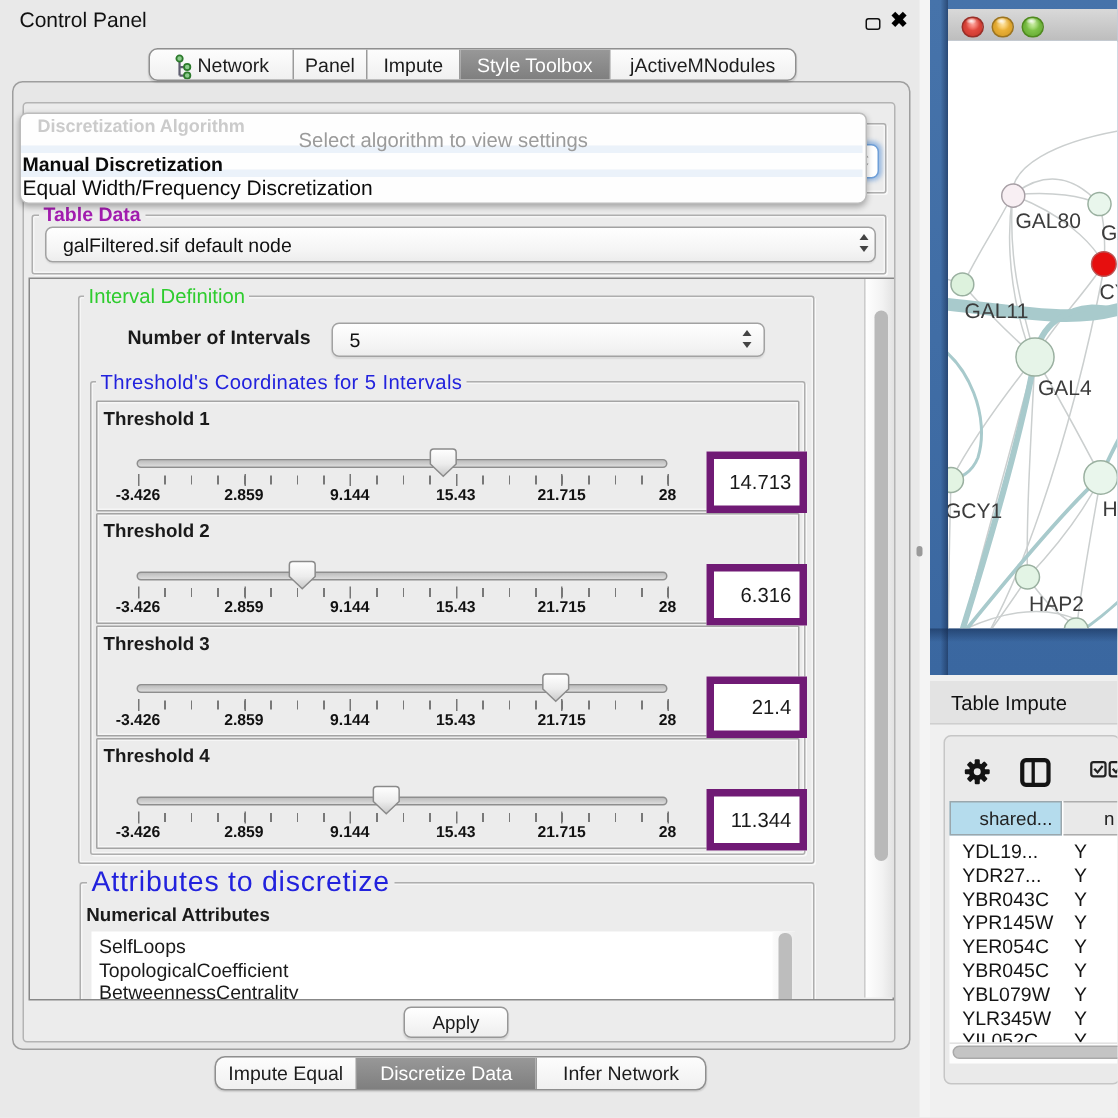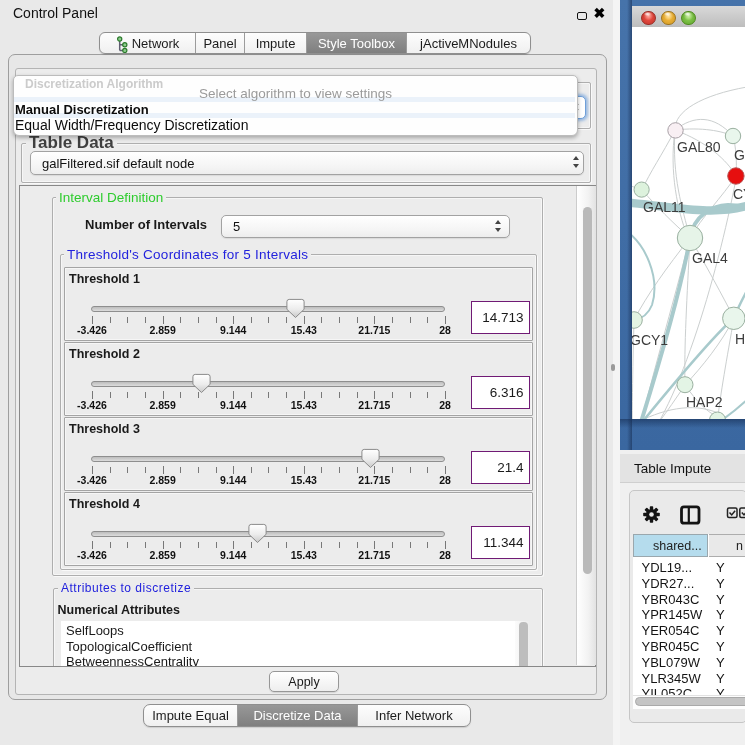--- a/index.html
+++ b/index.html
@@ -18,21 +18,21 @@
 .arr.dn{border-top:4.5px solid #444;}
 
 .seg{position:absolute;display:flex;border:1px solid #8f8f8f;border-radius:6px;overflow:hidden;background:linear-gradient(#fdfdfd,#f0f0f0);box-shadow:0 1px 1px rgba(0,0,0,.12);}
 .seg .s{display:flex;align-items:center;justify-content:center;font-size:13px;color:#1c1c1c;border-right:1px solid #9b9b9b;white-space:nowrap;}
 .seg .s:last-child{border-right:none;}
 .seg .sel{background:linear-gradient(#989898,#7f7f7f);color:#fff;}
 
 .track{position:absolute;height:4px;border:1px solid #8e8e8e;border-radius:4px;background:linear-gradient(#bdbdbd,#dcdcdc);}
 .tick{position:absolute;width:1px;background:#777;}
 .slbl{position:absolute;font-size:10.5px;font-weight:bold;color:#111;transform:translateX(-50%);white-space:nowrap;}
-.vbox{position:absolute;background:#fff;border:1px solid #701a75;display:flex;align-items:center;justify-content:flex-end;padding-right:5px;font-size:13.5px;}
+.vbox{position:absolute;background:#fff;border:5px solid #701a75;display:flex;align-items:center;justify-content:flex-end;padding-right:5px;font-size:13.5px;}
 .thumb{position:absolute;width:19px;height:21px;}
 .tbox{position:absolute;border:1px solid #a4a4a4;border-radius:1px;box-shadow:inset 0 0 0 1px rgba(255,255,255,.5);}
 </style>
 </head>
 <body>
 
 <div class="abs" style="left:0;top:0;width:613px;height:745px;background:#e9e9e9;"></div>
 <div class="abs" style="left:13px;top:5px;font-size:14px;color:#111;">Control Panel</div>
 <div class="abs" style="left:576.5px;top:11.5px;width:8.5px;height:6.5px;border:1.7px solid #111;border-radius:2px;"></div>
 <div class="abs b" style="left:593.5px;top:4.5px;font-size:14px;color:#000;">✖</div>
@@ -54,21 +54,21 @@
   <div class="s" style="width:123px;">jActiveMNodules</div>
 </div>
 
 <div class="grp" style="left:21px;top:82px;width:568px;height:45px;"></div>
 
 <div class="abs" style="left:29px;top:96px;width:555px;height:21px;background:#fff;border:1.5px solid #6f9fd8;border-radius:5px;box-shadow:0 0 3px 1.5px rgba(110,160,220,.65);"></div>
 <div class="arr up abs" style="left:573px;top:101px;border-bottom-color:#999;"></div>
 <div class="arr dn abs" style="left:573px;top:109px;border-top-color:#999;"></div>
 
 <div class="grp" style="left:21px;top:143px;width:568px;height:38px;"></div>
-<div class="gt b" style="left:26px;top:136px;color:#404040;font-size:17px;">Table Data</div>
+<div class="gt b" style="left:26px;top:136px;color:#a21caf;font-size:13px;">Table Data</div>
 <div class="combo" style="left:30px;top:151px;width:552px;height:22px;">
   <div class="txt">galFiltered.sif default node</div>
   <div class="arr up" style="right:4.5px;top:4px;"></div>
   <div class="arr dn" style="right:4.5px;top:12px;"></div>
 </div>
 
 <div class="abs" id="scrollpane" style="left:19px;top:185px;width:575px;height:480px;border:1px solid #888;background:#ececec;overflow:hidden;">
 
   <div class="grp" style="left:31.5px;top:10.5px;width:489px;height:377px;"></div>
   <div class="gt" style="left:36px;top:4.5px;color:#2ecc2e;font-size:13.5px;">Interval Definition</div>
@@ -189,21 +189,21 @@
             <stop offset="0.55" stop-color="#ececec"></stop>
             <stop offset="1" stop-color="#c9c9c9"></stop>
           </linearGradient>
         </defs>
         <path d="M 3.2,0.9 L 15.8,0.9 Q 18.1,0.9 18.1,3.2 L 18.1,10.8 L 9.5,19 L 0.9,10.8 L 0.9,3.2 Q 0.9,0.9 3.2,0.9 Z" fill="url(#tg3)" stroke="#8a8a8a" stroke-width="1"></path>
       </svg>
       <div class="vbox" style="left:406px;top:33px;width:52px;height:31px;">11.344</div>
     </div>
 
   <div class="grp" style="left:33px;top:402px;width:488px;height:90px;"></div>
-  <div class="gt" style="left:38px;top:396px;color:#2222dd;font-size:12px;letter-spacing:0.5px;">Attributes to discretize</div>
+  <div class="gt" style="left:38px;top:396px;color:#2222dd;font-size:19px;letter-spacing:0.5px;">Attributes to discretize</div>
   <div class="abs b" style="left:37.5px;top:417px;font-size:12.5px;">Numerical Attributes</div>
   <div class="abs" style="left:40.5px;top:434.5px;width:469px;height:60px;background:#fff;">
     <div style="position:absolute;left:5.5px;top:2.5px;font-size:13px;line-height:15.5px;white-space:pre;">SelfLoops
 TopologicalCoefficient
 BetweennessCentrality</div>
     <div style="position:absolute;right:0;top:0;width:14.3px;height:60px;background:linear-gradient(90deg,#fbfbfb,#ececec);"></div>
     <div style="position:absolute;right:2px;top:1px;width:8.5px;height:59px;background:#bdbdbd;border-radius:4px 4px 0 0;"></div>
   </div>
 </div>
 

